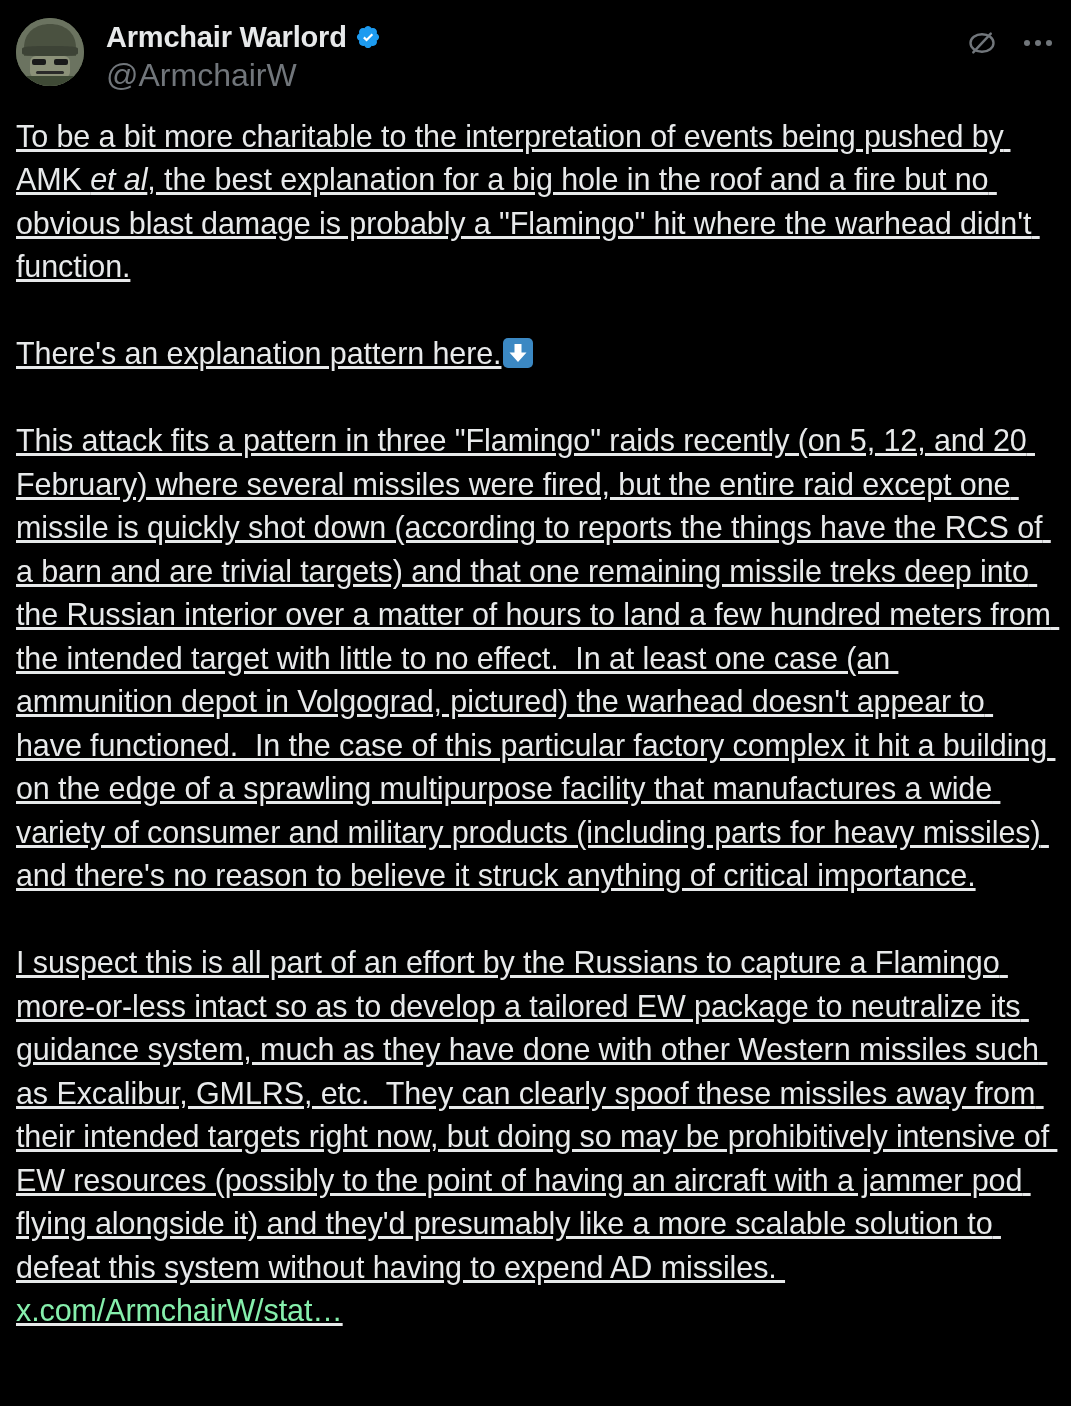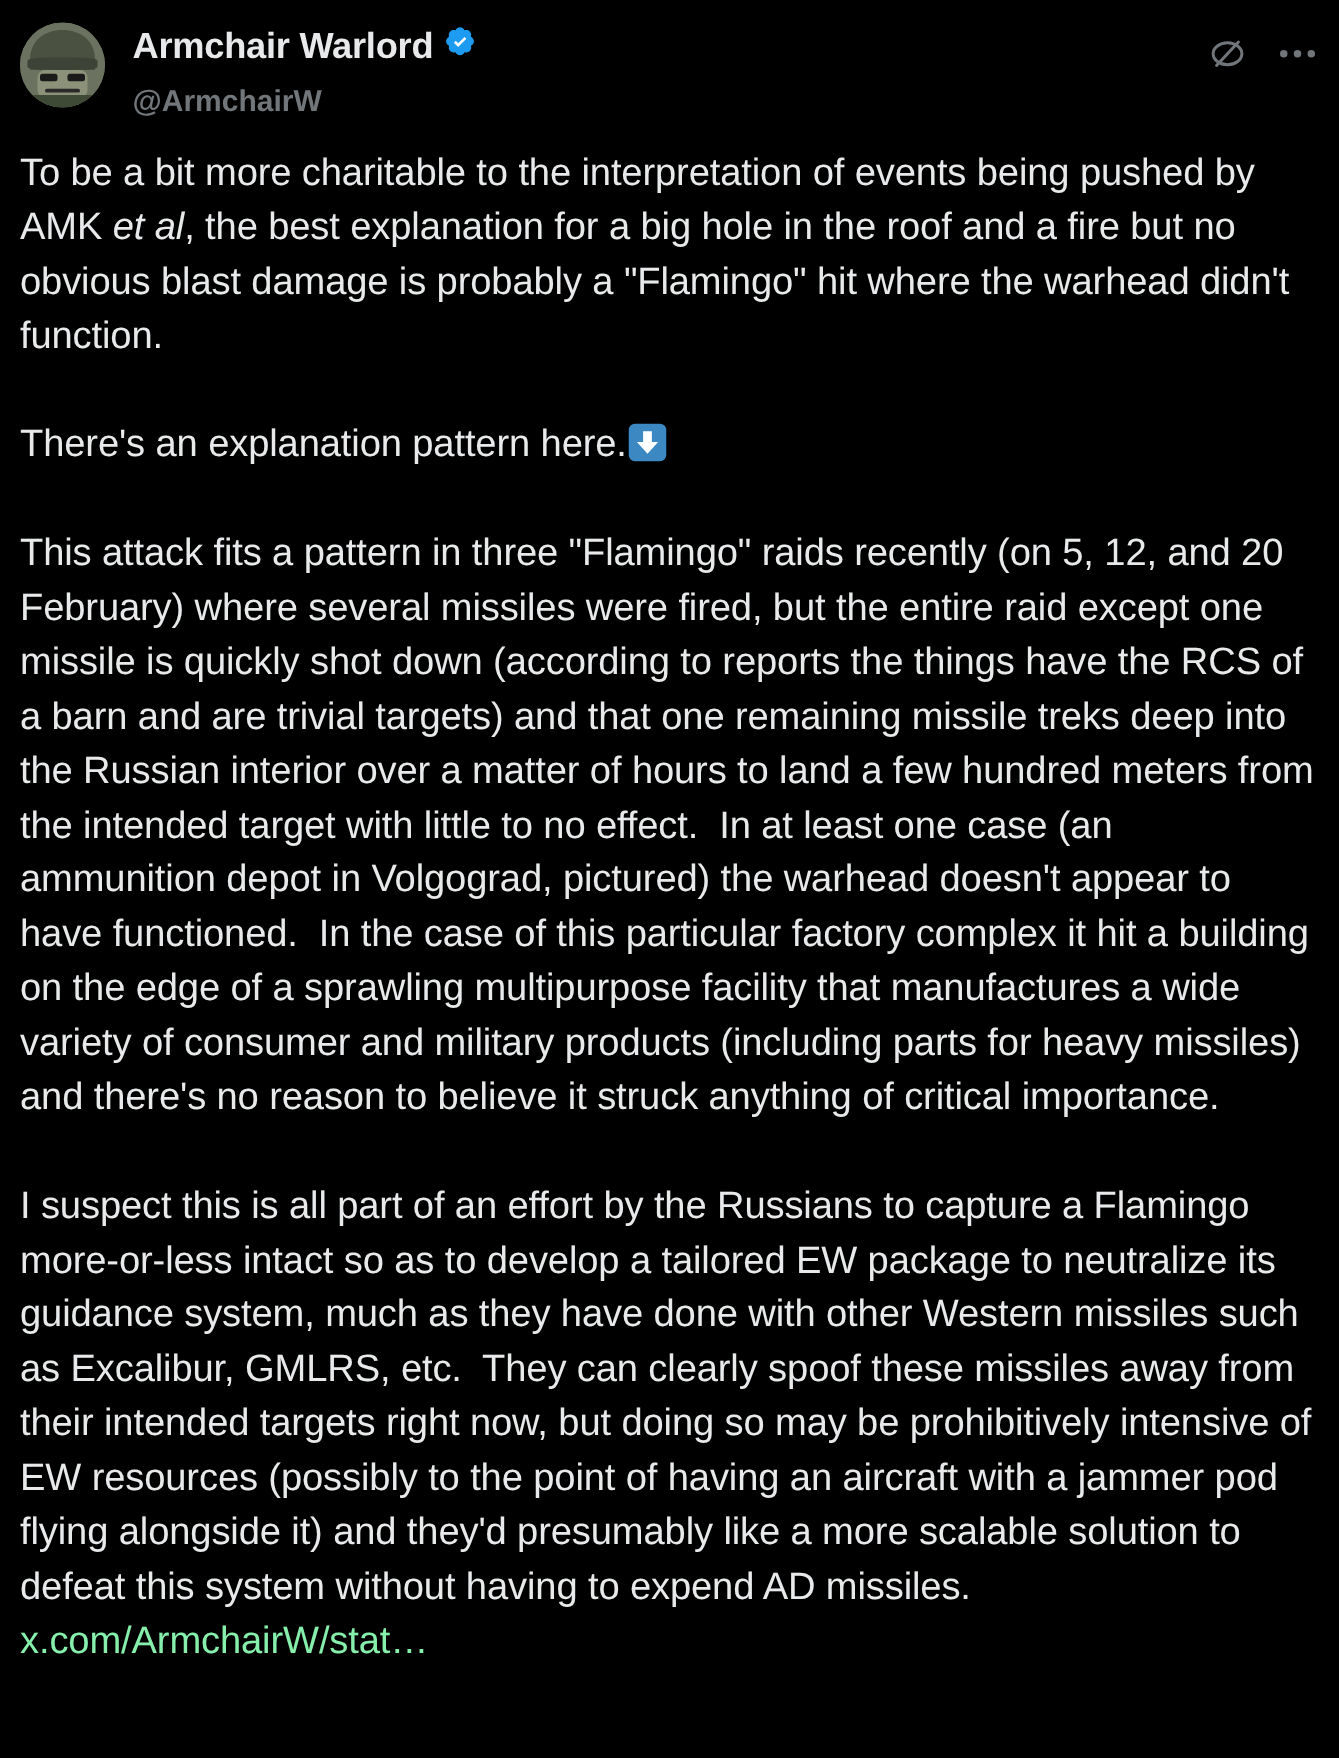--- a/index.html
+++ b/index.html
@@ -40,44 +40,43 @@
     margin-left: 22px;
     display: flex;
     flex-direction: column;
     justify-content: center;
     padding-top: 4px;
     flex: 1 1 auto;
     min-width: 0;
   }
   .name-row {
     display: flex;
-    align-items: flex-start;
+    align-items: center;
     gap: 8px;
   }
   .display-name {
     color: #e7e9ea;
     font-size: 29px;
     font-weight: bold;
     line-height: 1.2;
     letter-spacing: -0.2px;
     white-space: nowrap;
   }
   .verified {
     width: 26px;
     height: 26px;
     flex: 0 0 26px;
     display: inline-block;
   }
   .verified svg { display: block; width: 100%; height: 100%; }
   .handle {
     color: #71767b;
-    font-size: 24px;
+    font-size: 32px;
     line-height: 1.25;
-    margin-top: 12px;
-    font-weight: bold;
+    margin-top: 0;
   }
   .header-actions {
     display: flex;
     align-items: flex-start;
     gap: 22px;
     padding-top: 10px;
     flex: 0 0 auto;
   }
   .icon-btn {
     width: 34px;
@@ -101,20 +100,21 @@
     border-radius: 50%;
     background: #71767b;
   }
   .post-body {
     color: #e7e9ea;
     font-size: 30.5px;
     line-height: 43.5px;
     letter-spacing: -0.1px;
     padding: 14px 0 0 0;
     word-wrap: break-word;
+    text-decoration: underline;
   }
   .para {
     margin: 0;
     white-space: pre-wrap;
   }
   .blank-line {
     height: 43.5px;
   }
   em.ital { font-style: italic; }
   .emoji-arrow {

